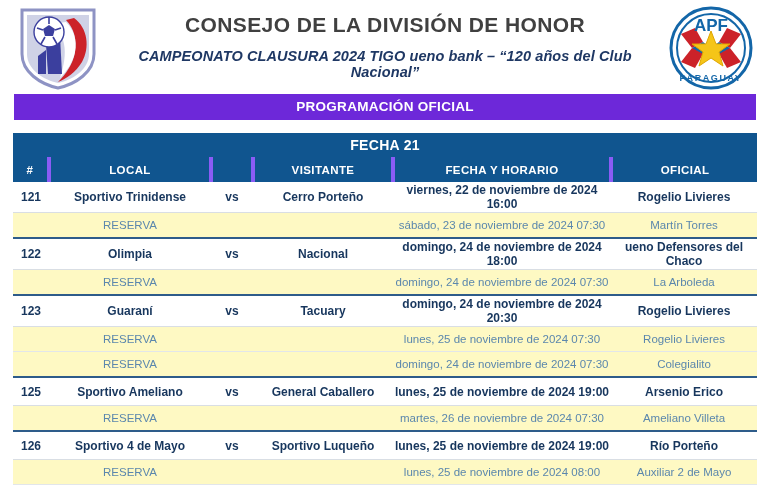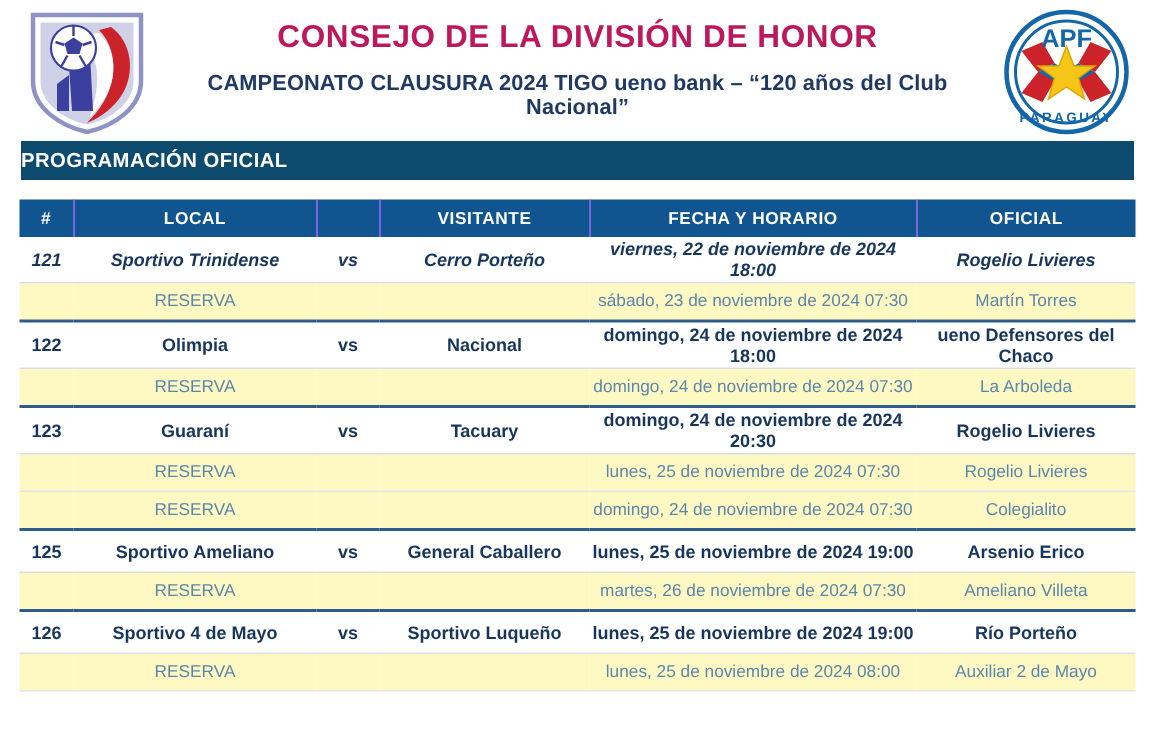--- a/index.html
+++ b/index.html
@@ -37,39 +37,41 @@
     width: 86px;
     height: 88px;
   }
   .titles {
     text-align: center;
     width: 560px;
   }
   .main-title {
     font-size: 21px;
     font-weight: bold;
-    color: #be185d;
+    color: #404040;
     letter-spacing: 0.4px;
     line-height: 1.2;
   }
   .sub-title {
     font-size: 14.5px;
     font-weight: bold;
     color: #1F3864;
     margin-top: 11px;
     letter-spacing: 0.1px;
+    font-style: italic;
   }
 
   
   .red-banner {
     margin: 2px 14px 0 14px;
-    background: #0c4a6e;
+    background: #6d28d9;
     color: #ffffff;
     height: 26px;
     line-height: 26px;
+    text-align: center;
     font-size: 13.5px;
     font-weight: bold;
     letter-spacing: 0.3px;
   }
 
   
   .table-wrap {
     margin: 13px 13px 0 13px;
   }
   table.sched {
@@ -87,35 +89,35 @@
     letter-spacing: 0.3px;
   }
   .head-row td {
     background: #10558F;
     color: #ffffff;
     text-align: center;
     font-size: 11.5px;
     font-weight: bold;
     height: 23px;
     letter-spacing: 0.4px;
-    border-left: 1px solid #8b5cf6;
+    border-left: 4px solid #8b5cf6;
   }
   .head-row td:first-child { border-left: none; }
 
   .match-row td {
     height: 25px;
     font-size: 12px;
     font-weight: bold;
     color: #17365D;
     text-align: center;
     border-top: 2px solid #2E5C8A;
     border-bottom: 1px solid #D9DEE4;
     background: #ffffff;
   }
-  .match-row.first td { border-top: none; font-style: italic; }
+  .match-row.first td { border-top: none; }
 
   .res-row td {
     height: 22px;
     font-size: 11.5px;
     color: #5B87AD;
     text-align: center;
     border-bottom: 1px solid #E2E6EA;
     background: #fef9c3;
   }
 
@@ -182,35 +184,38 @@
   <table class="sched">
     <colgroup>
       <col class="c-num">
         <col class="c-local">
         <col class="c-vs">
       <col class="c-away">
         <col class="c-date">
         <col class="c-stad">
     </colgroup>
     <tbody>
+      <tr class="fecha-row">
+        <td colspan="6">FECHA 21</td>
+      </tr>
       <tr class="head-row">
         <td>#</td>
         <td>LOCAL</td>
         <td></td>
         <td>VISITANTE</td>
         <td>FECHA Y HORARIO</td>
         <td>OFICIAL</td>
       </tr>
 
       <tr class="match-row first">
         <td>121</td>
         <td>Sportivo  Trinidense</td>
         <td class="vs-cell">vs</td>
         <td>Cerro Porteño</td>
-        <td>viernes, 22 de noviembre de 2024 18:00</td>
+        <td>viernes, 22 de noviembre de 2024 16:00</td>
         <td>Rogelio Livieres</td>
       </tr>
       <tr class="res-row">
         <td></td>
         <td>RESERVA</td>
         <td></td>
         <td></td>
         <td>sábado, 23 de noviembre de 2024 07:30</td>
         <td>Martín Torres</td>
       </tr>

